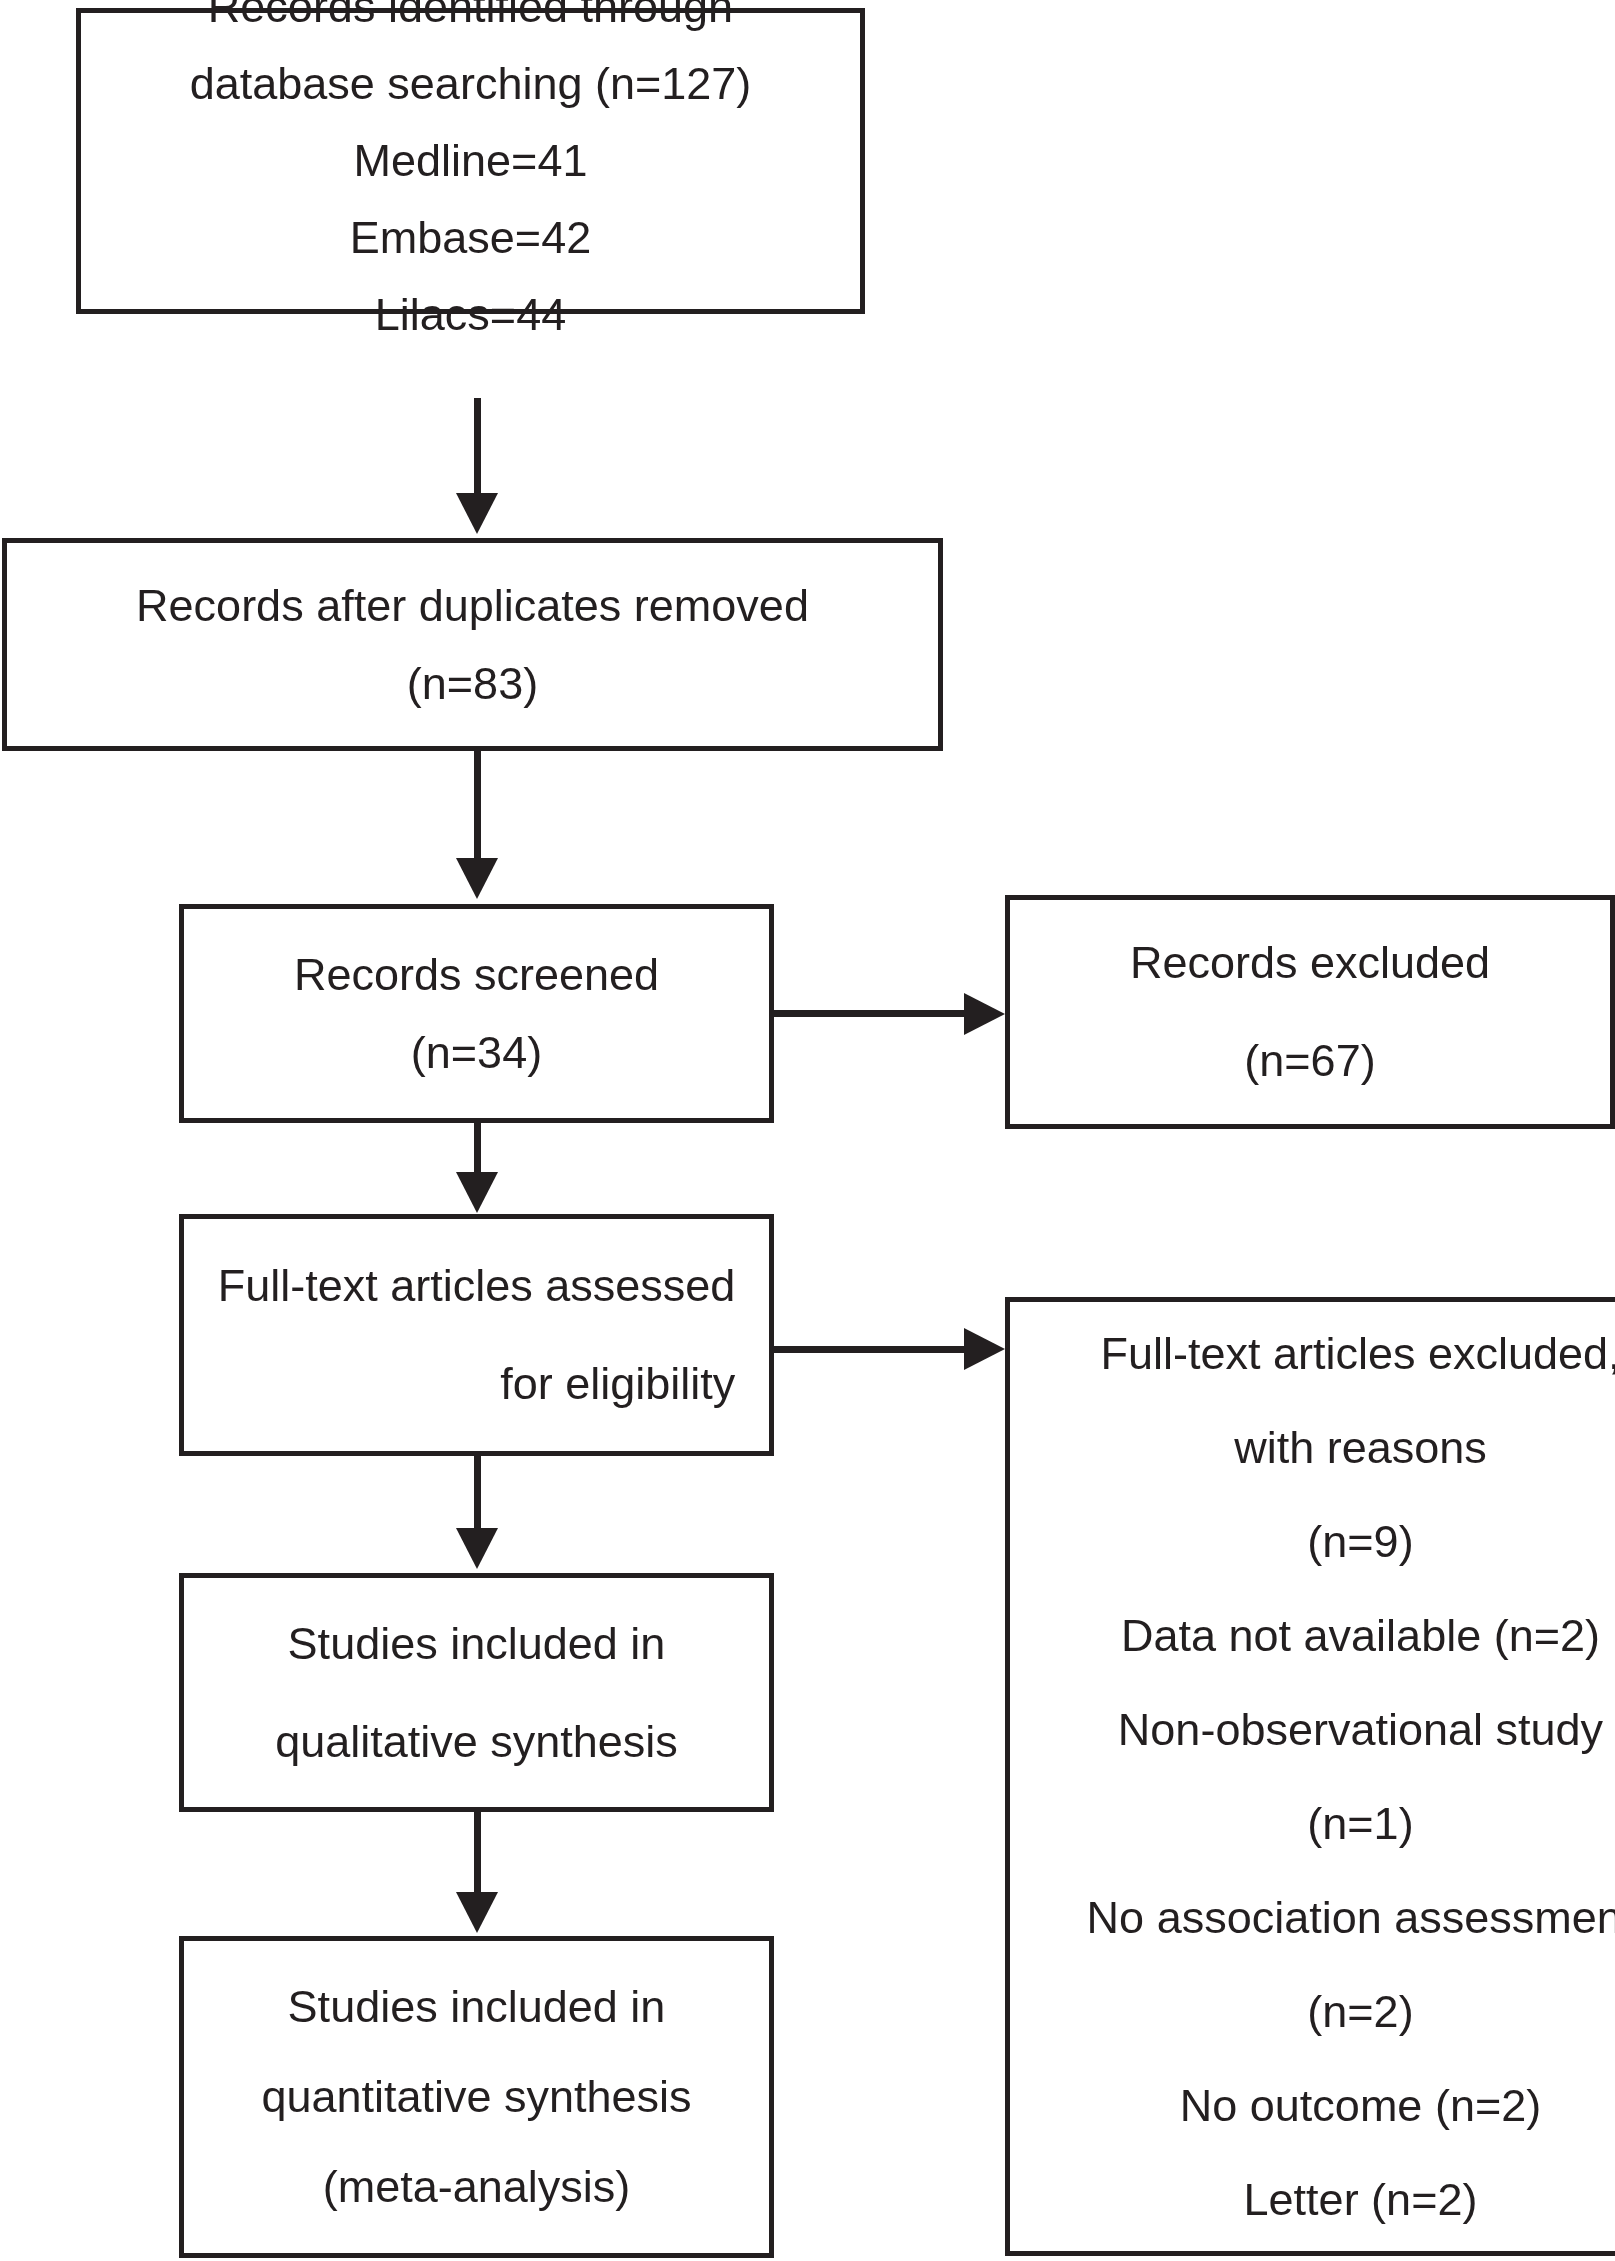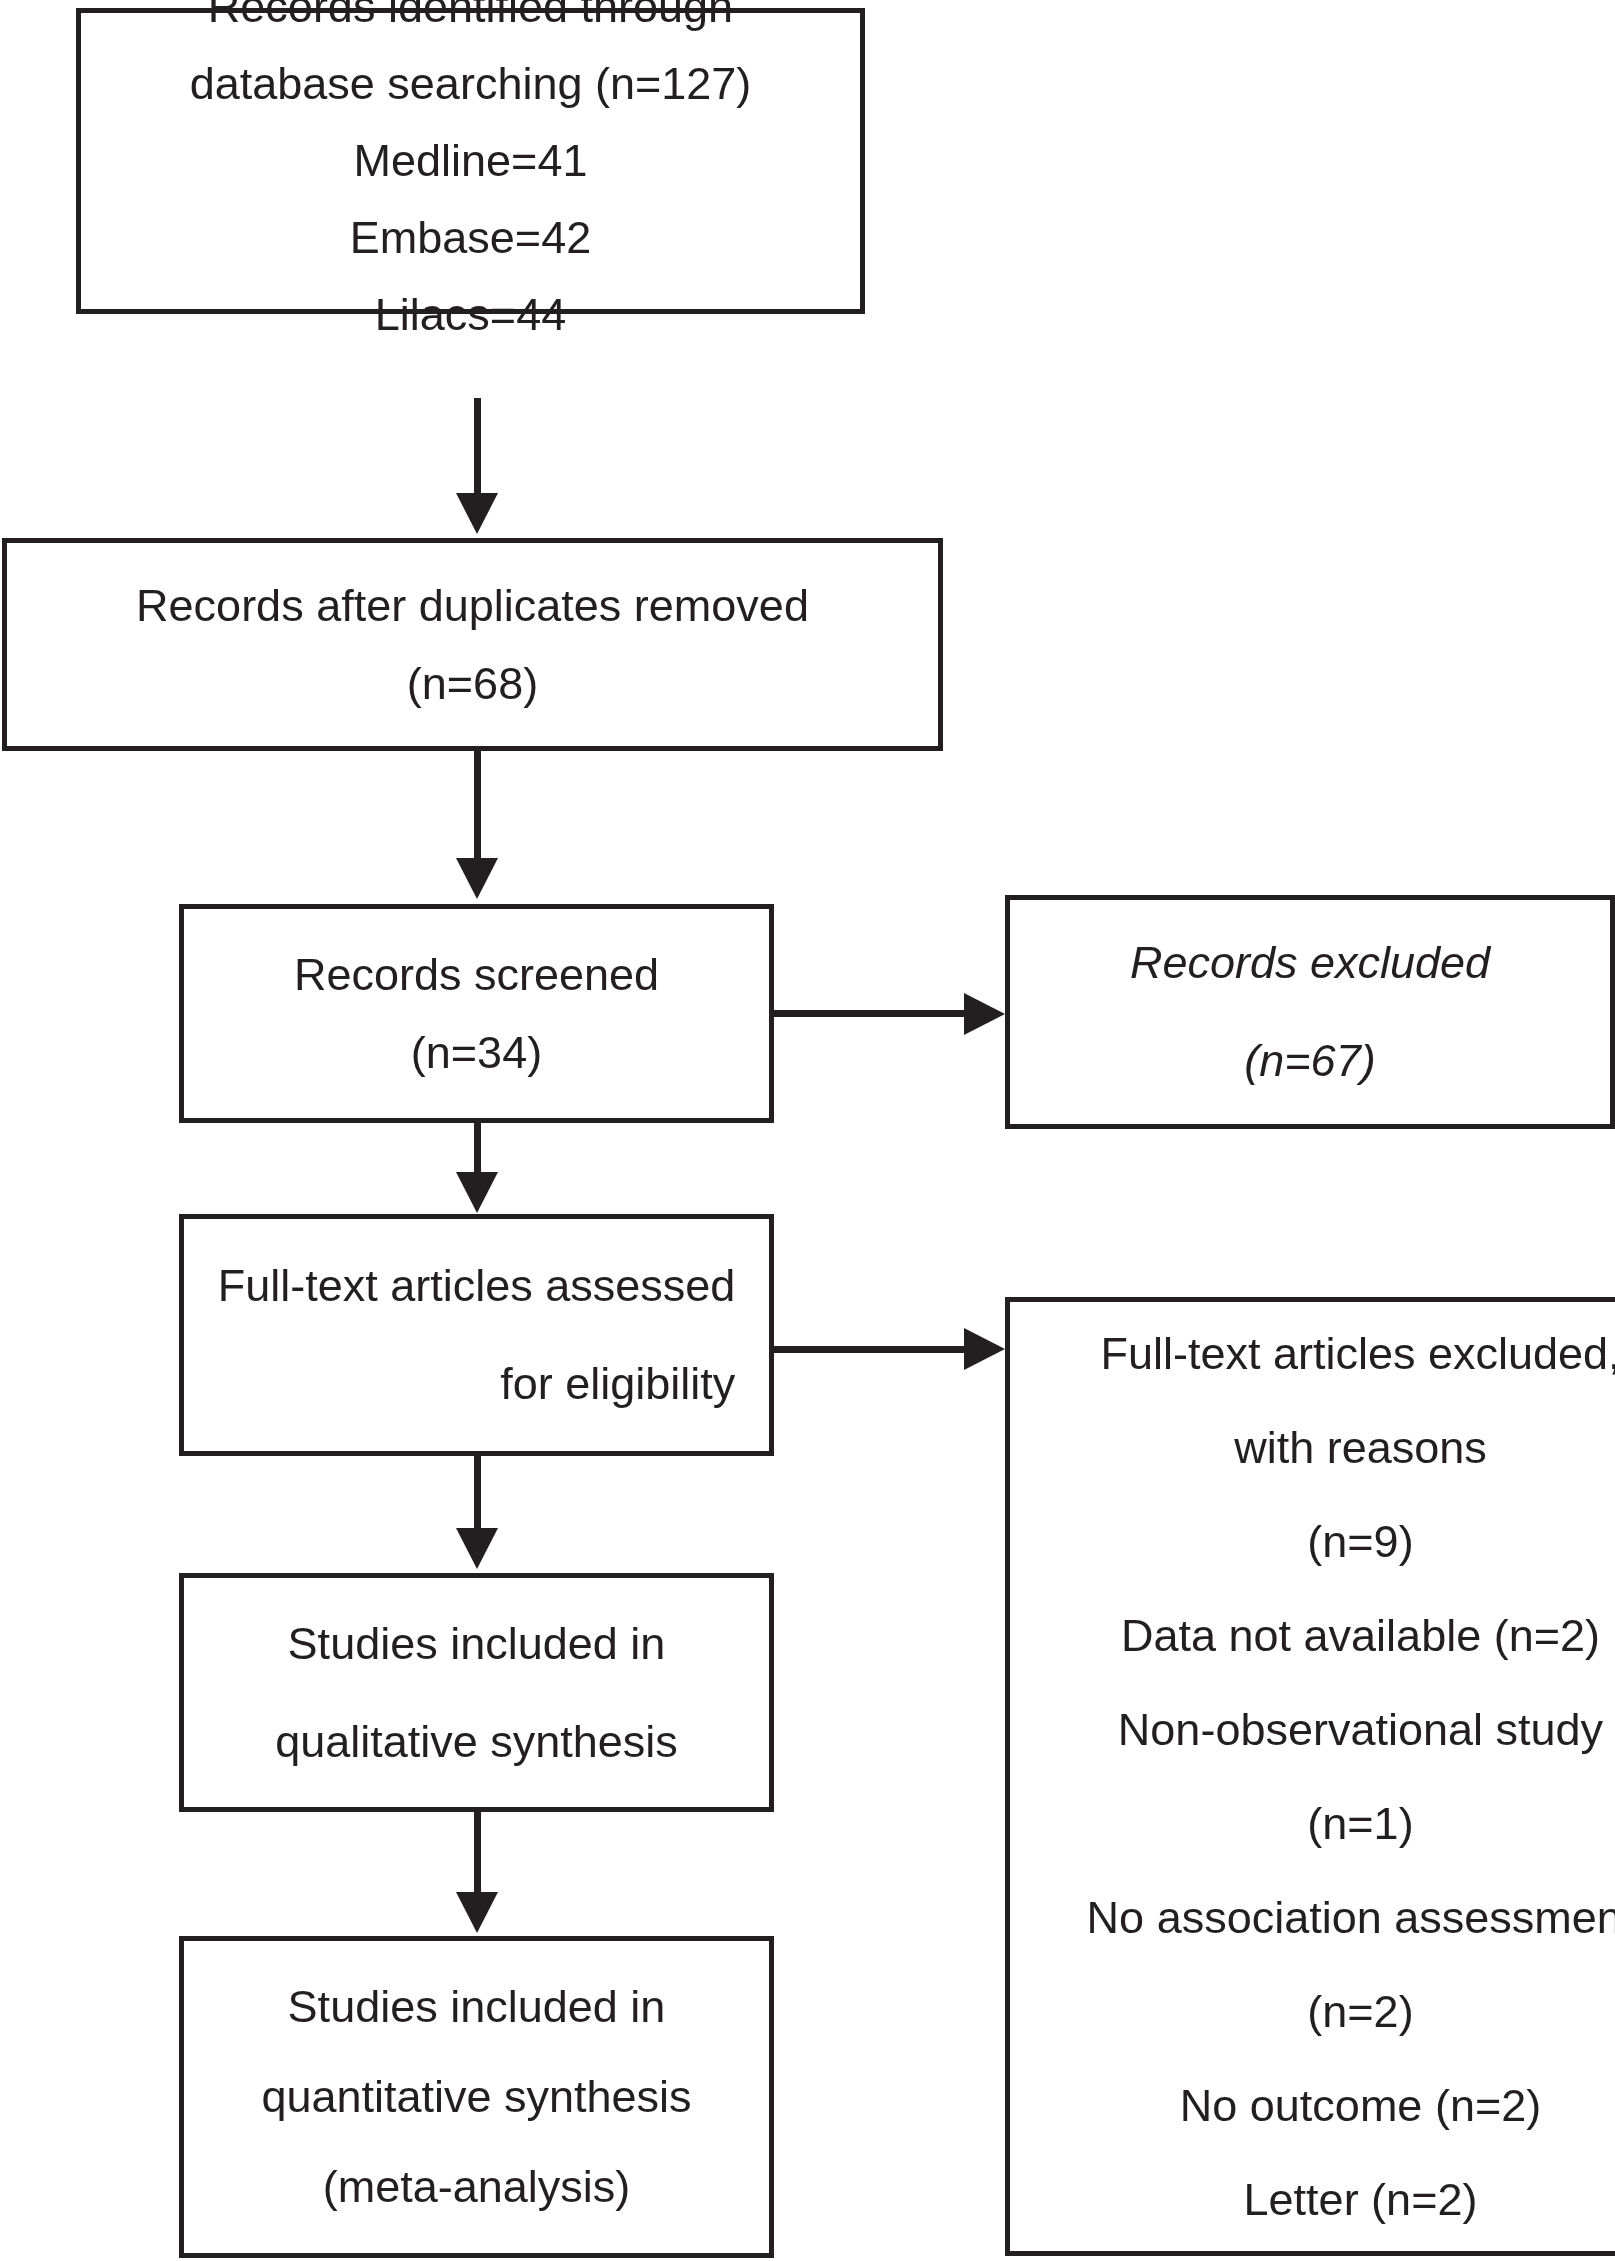--- a/index.html
+++ b/index.html
@@ -32,21 +32,21 @@
 
   
   .box-identification { left: 76px;   top: 7.8px;    width: 789px; height: 306px; line-height: 77px; }
   .box-duplicates     { left: 2px;    top: 538px;  width: 941px; height: 213px; line-height: 78px; }
   .box-screened       { left: 179px;  top: 904px;  width: 595px; height: 219px; line-height: 78px; }
   .box-fulltext       { left: 179px;  top: 1214px; width: 595px; height: 242px; line-height: 98px; text-align: right; }
   .box-qualitative    { left: 179px;  top: 1573px; width: 595px; height: 239px; line-height: 98px; }
   .box-quantitative   { left: 179px;  top: 1936px; width: 595px; height: 322px; line-height: 90px; }
 
   
-  .box-records-excluded  { left: 1005px; top: 895px;  width: 610px; height: 234px;  line-height: 98px; font-style: italic; }
+  .box-records-excluded  { left: 1005px; top: 895px;  width: 610px; height: 234px;  line-height: 98px; }
   .box-fulltext-excluded { left: 1005px; top: 1297px; width: 711px; height: 959px; line-height: 94px; }
 
   
   .vline { position: absolute; width: 6.8px; background: #231f20; left: 474px; }
   .hline { position: absolute; height: 6.8px; background: #231f20; }
 
   .arrow-down {
     position: absolute;
     width: 0; height: 0;
     border-left: 21.5px solid transparent;
@@ -83,21 +83,21 @@
 
 <div class="canvas">
 
   <div class="box box-identification">Records identified through
 database searching (n=127)
 Medline=41
 Embase=42
 Lilacs=44</div>
 
   <div class="box box-duplicates">Records after duplicates removed
-(n=68)</div>
+(n=83)</div>
 
   <div class="box box-screened">Records screened
 (n=34)</div>
 
   <div class="box box-fulltext">Full-text articles assessed
 for eligibility</div>
 
   <div class="box box-qualitative">Studies included in
 qualitative synthesis</div>
 

